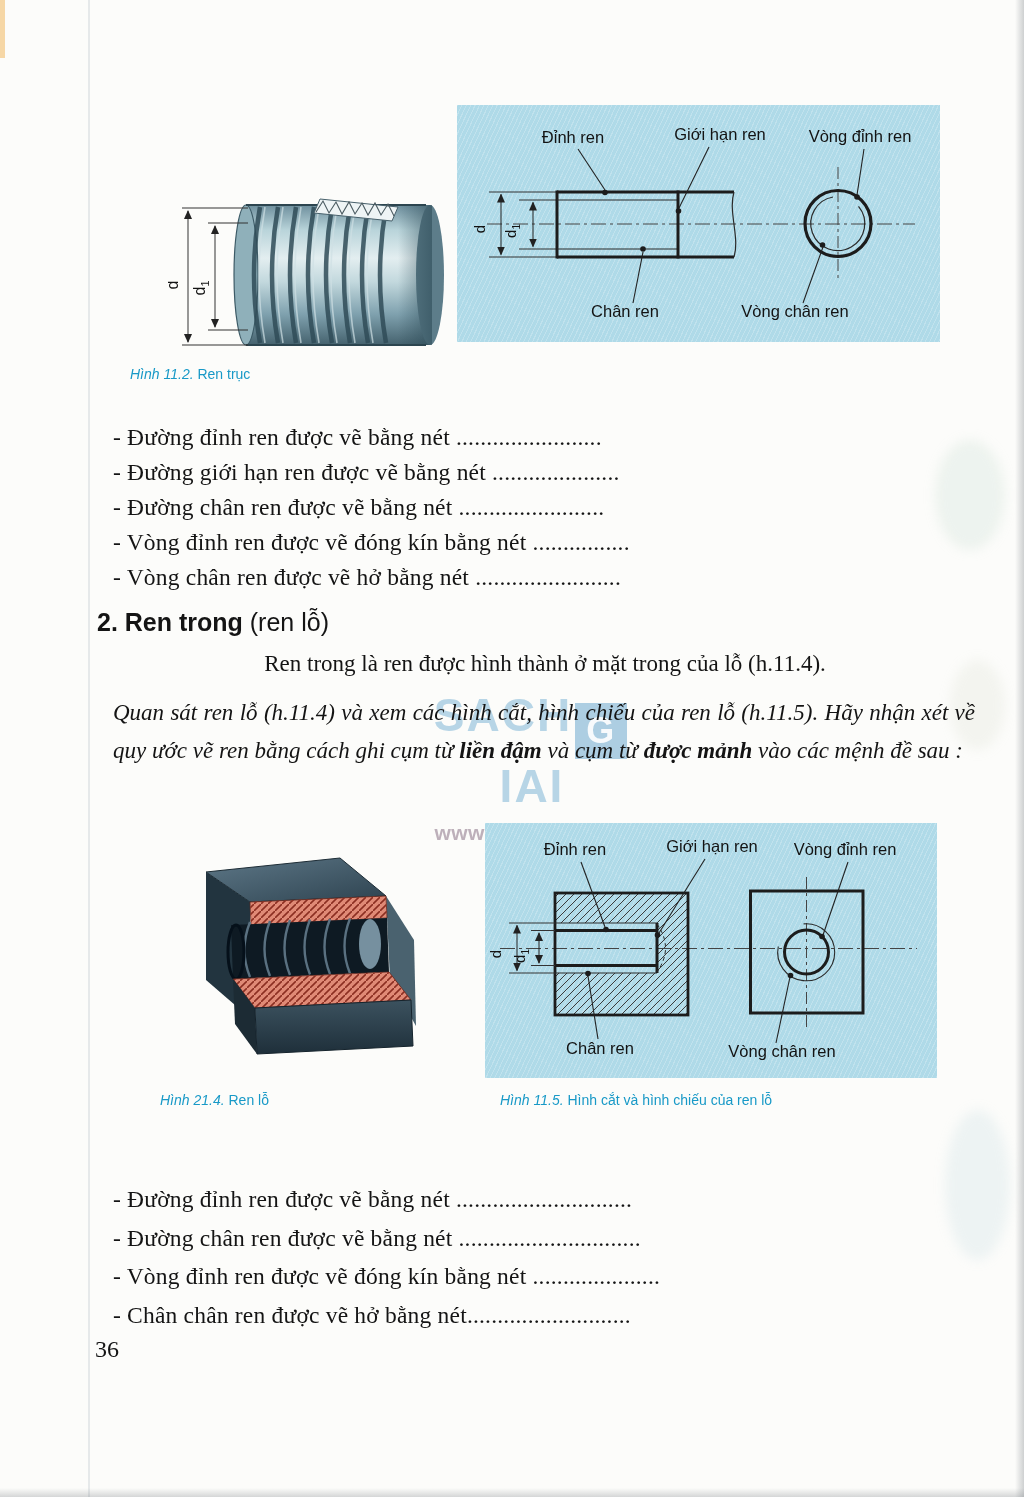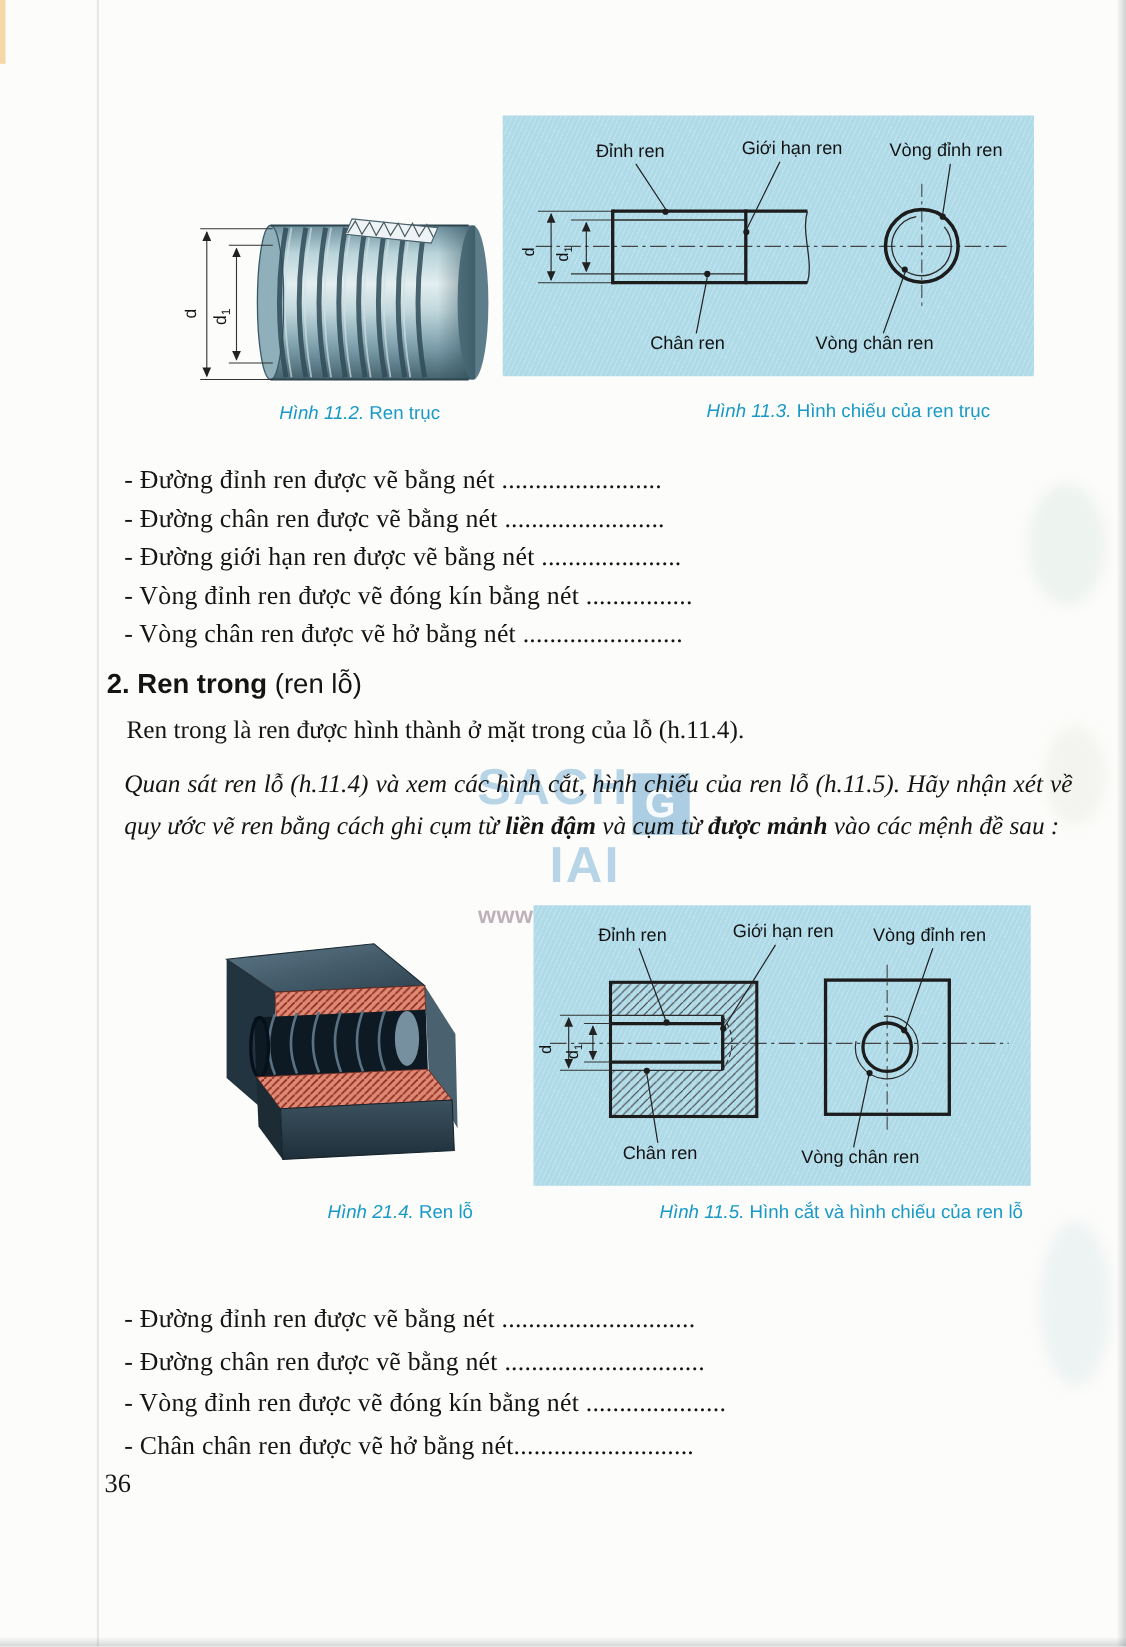--- a/index.html
+++ b/index.html
@@ -4,21 +4,21 @@
 <style>
   html,body{margin:0;padding:0;background:#e8e8e8;}
   #page{position:relative;width:1024px;height:1497px;background:#fcfcfa;overflow:hidden;
         font-family:"Liberation Serif", serif;color:#141414;}
   .abs{position:absolute;}
   
   .bluebox{background:#afdae8;
      background-image:repeating-linear-gradient(115deg, rgba(255,255,255,.22) 0 1px, rgba(255,255,255,0) 1px 4px);}
   svg text{font-family:"Liberation Sans", sans-serif;fill:#131313;}
   
-  .caption{font-family:"Liberation Sans", sans-serif;font-size:17px;color:#1899c7;text-align:right;z-index:2;}
+  .caption{font-family:"Liberation Sans", sans-serif;font-size:14px;color:#1899c7;text-align:left;z-index:2;}
   .caption .it{font-style:italic;}
   
   .fill-list{font-size:23.5px;line-height:35px;letter-spacing:.2px;z-index:2;}
   .fill-list2{font-size:23.5px;line-height:38.5px;letter-spacing:.2px;z-index:2;}
   .heading{font-family:"Liberation Sans", sans-serif;font-size:25px;z-index:2;}
   .heading b{font-weight:bold;}
   .para{font-size:23px;z-index:2;}
   .quote{font-size:23px;font-style:italic;line-height:37.5px;text-align:justify;z-index:2;}
   .quote b{font-weight:bold;}
   .pagenum{font-size:24px;z-index:2;}
@@ -164,36 +164,33 @@
     <text x="403" y="37" font-size="16.5" text-anchor="middle">Vòng đỉnh ren</text>
     <text x="168" y="212" font-size="16.5" text-anchor="middle">Chân ren</text>
     <text x="338" y="212" font-size="16.5" text-anchor="middle">Vòng chân ren</text>
     <text x="28" y="124" font-size="15" transform="rotate(-90 28 124)" text-anchor="middle">d</text>
     <text x="59" y="126" font-size="15" transform="rotate(-90 59 126)" text-anchor="middle"><tspan>d</tspan><tspan font-size="10" dy="4">1</tspan></text>
   </svg>
 
   <div class="abs caption" style="left:130px;top:366px;width:270px;">
     <span class="it">Hình 11.2.</span><span> Ren trục</span>
   </div>
-  <div class="abs caption" style="left:540px;top:364px;width:360px;">
-    <span class="it">Hình 11.3.</span><span> Hình chiếu của ren trục</span>
-  </div>
 
   <div class="abs fill-list" style="left:113px;top:420px;width:760px;">
     <div>- Đường đỉnh ren được vẽ bằng nét ........................</div>
+    <div>- Đường giới hạn ren được vẽ bằng nét .....................</div>
     <div>- Đường chân ren được vẽ bằng nét ........................</div>
-    <div>- Đường giới hạn ren được vẽ bằng nét .....................</div>
     <div>- Vòng đỉnh ren được vẽ đóng kín bằng nét ................</div>
     <div>- Vòng chân ren được vẽ hở bằng nét ........................</div>
   </div>
 
   <div class="abs heading" style="left:97px;top:608px;">
     <b>2. Ren trong</b><span> (ren lỗ)</span>
   </div>
-  <div class="abs para" style="left:115px;top:651px;width:860px;">Ren trong là ren được hình thành ở mặt trong của lỗ (h.11.4).</div>
+  <div class="abs para" style="left:115px;top:651px;width:860px;text-align:center;">Ren trong là ren được hình thành ở mặt trong của lỗ (h.11.4).</div>
   <div class="abs quote" style="left:113px;top:694px;width:862px;">
     <span>Quan sát ren lỗ (h.11.4) và xem các hình cắt, hình chiếu của ren lỗ (h.11.5). Hãy nhận xét về quy ước vẽ ren bằng cách ghi cụm từ </span><b>liền đậm</b><span> và cụm từ </span><b>được mảnh</b><span> vào các mệnh đề sau :</span>
   </div>
 
   <svg class="abs" style="left:198px;top:848px;z-index:2;" width="270" height="230" viewBox="0 0 270 230">
     <defs>
       <linearGradient id="g4top" x1="0" y1="0" x2="1" y2="1">
         <stop offset="0" stop-color="#5d7787"></stop>
           <stop offset="1" stop-color="#2e4350"></stop>
       </linearGradient>

